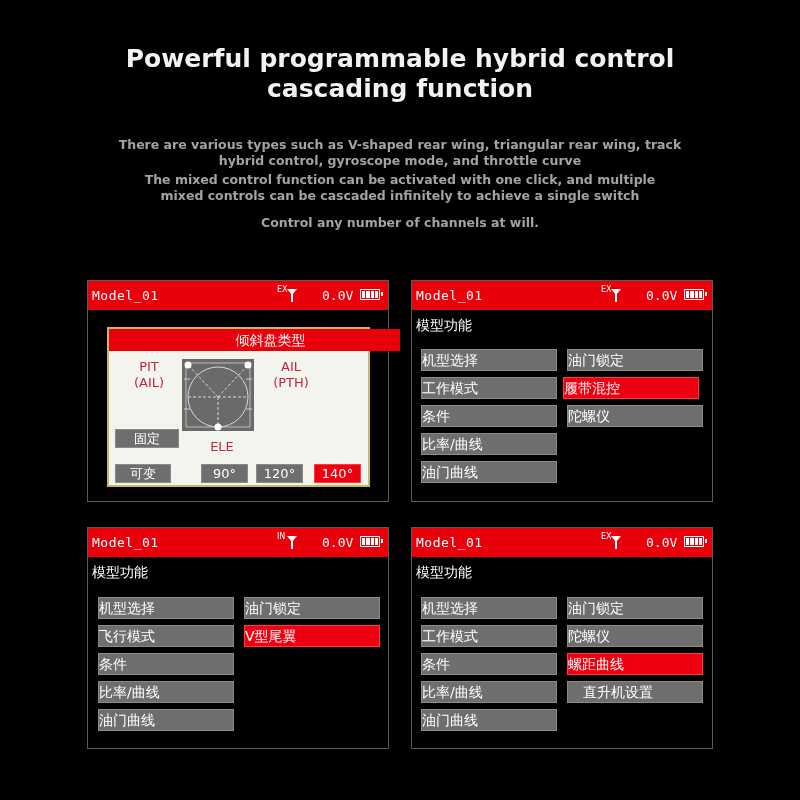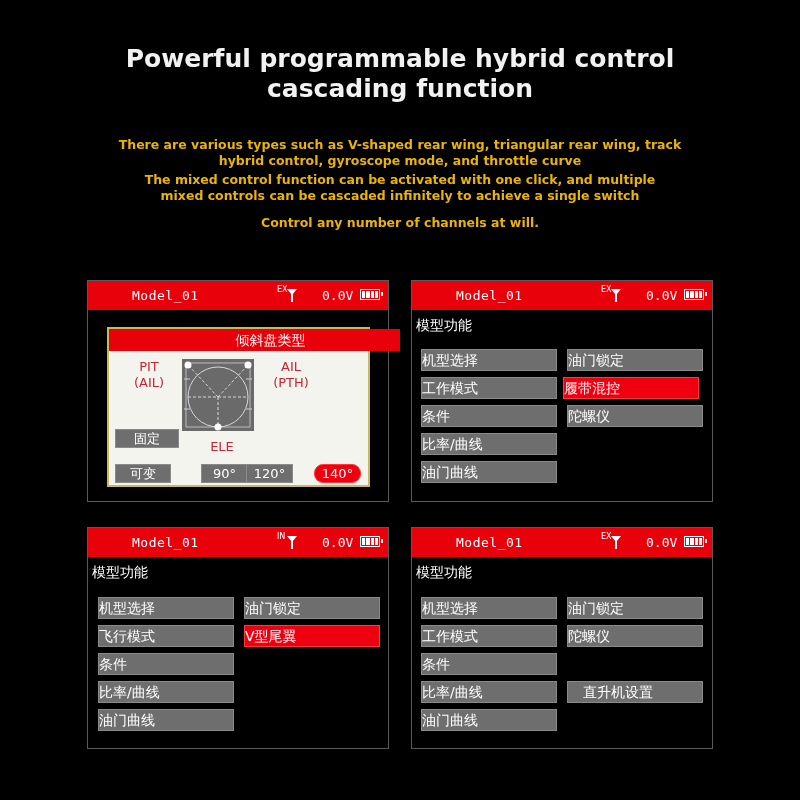--- a/index.html
+++ b/index.html
@@ -6,40 +6,40 @@
   body {
     width:800px; height:800px; background:#000; position:relative; overflow:hidden;
     font-family: "DejaVu Sans", sans-serif; color:#fff;
   }
   .headline {
     position:absolute; left:0; top:44px; width:800px; text-align:center;
     font-size:25px; font-weight:bold; line-height:30px; color:#f2f2f2;
   }
   .desc {
     position:absolute; left:0; width:800px; text-align:center;
-    font-size:12.5px; font-weight:bold; line-height:16px; color:#eab308;
+    font-size:12.5px; font-weight:bold; line-height:16px; color:#a3a3a3;
   }
   .d1 { top:137px; }
   .d2 { top:172px; }
   .d3 { top:215px; }
 
   .panel {
     position:absolute; width:302px; height:222px; background:#000;
     border:1px solid #5a5a5a; box-sizing:border-box;
   }
   .p1 { left:87px; top:280px; }
   .p2 { left:411px; top:280px; }
   .p3 { left:87px; top:527px; }
   .p4 { left:411px; top:527px; }
 
   .bar {
     position:absolute; left:0; top:0; width:100%; height:29px; background:#e8000b;
     font-family: "DejaVu Sans Mono", monospace; font-size:13px; color:#fff;
   }
-  .bar .model { position:absolute; left:4px; top:7px; letter-spacing:0.5px;margin-left:40px; }
+  .bar .model { position:absolute; left:4px; top:7px; letter-spacing:0.5px; }
   .bar .ant { position:absolute; left:189px; top:4px; width:28px; height:20px; }
   .bar .ant .tag { position:absolute; left:0; top:0; font-size:8px; line-height:9px; font-family:"DejaVu Sans", sans-serif; }
   .bar .ant .tri {
     position:absolute; left:10px; top:4px; width:0; height:0;
     border-left:5px solid transparent; border-right:5px solid transparent; border-top:6px solid #fff;
   }
   .bar .ant .pole { position:absolute; left:14px; top:9px; width:2px; height:8px; background:#fff; }
   .bar .volt { position:absolute; left:234px; top:7px; font-size:13px; }
   .bar .batt {
     position:absolute; left:272px; top:8px; width:20px; height:11px;
@@ -70,21 +70,21 @@
   }
   .dlab {
     position:absolute; color:#c0283a; font-size:13px; font-family:"DejaVu Sans", sans-serif;
     text-align:center; line-height:16px;
   }
   .swash { position:absolute; left:73px; top:30px; width:72px; height:72px; }
   .dbtn {
     position:absolute; height:19px; background:#6e6e6e; border:1px solid #8a8a8a; box-sizing:border-box;
     color:#fff; text-align:center; font-size:13px; line-height:17px;
   }
-  .dbtn.active { background:#ee0010; border-color:#ff3a3a;border-radius:9px; }
+  .dbtn.active { background:#ee0010; border-color:#ff3a3a; }
 </style>
 </head>
 <body>
 
 <div class="headline">
   <div>Powerful programmable hybrid control</div>
   <div>cascading function</div>
 </div>
 <div class="desc d1">
   <div>There are various types such as V-shaped rear wing, triangular rear wing, track</div>
@@ -135,21 +135,21 @@
       <line x1="64" y1="20" x2="70" y2="20" stroke="#cfcfcf"></line>
         <line x1="64" y1="50" x2="70" y2="50" stroke="#cfcfcf"></line>
       <circle cx="6" cy="6" r="3.5" fill="#fff"></circle>
       <circle cx="66" cy="6" r="3.5" fill="#fff"></circle>
       <circle cx="36" cy="68" r="3.5" fill="#fff"></circle>
     </svg>
     <div class="dbtn" style="left:6px;top:100px;width:64px;">固定</div>
     <div class="dlab" style="left:98px;top:110px;width:30px;">ELE</div>
     <div class="dbtn" style="left:6px;top:135px;width:56px;text-align:center;">可变</div>
     <div class="dbtn" style="left:92px;top:135px;width:47px;">90°</div>
-    <div class="dbtn" style="left:137px;top:135px;width:47px;">120°</div>
+    <div class="dbtn" style="left:147px;top:135px;width:47px;">120°</div>
     <div class="dbtn active" style="left:205px;top:135px;width:47px;">140°</div>
   </div>
 </div>
 
 <div class="panel p2">
   <div class="bar">
     <span class="model">Model_01</span>
     <span class="ant">
       <span class="tag">EX</span>
       <span class="tri"></span>
@@ -217,14 +217,15 @@
       </span>
   </div>
   <div class="title">模型功能</div>
   <div class="btn" style="left:9px;top:69px;">机型选择</div>
   <div class="btn" style="left:9px;top:97px;">工作模式</div>
   <div class="btn" style="left:9px;top:125px;">条件</div>
   <div class="btn" style="left:9px;top:153px;">比率/曲线</div>
   <div class="btn" style="left:9px;top:181px;">油门曲线</div>
   <div class="btn" style="left:155px;top:69px;">油门锁定</div>
   <div class="btn" style="left:155px;top:97px;">陀螺仪</div>
+  <div class="btn active" style="left:155px;top:125px;">螺距曲线</div>
   <div class="btn" style="left:155px;top:153px;padding-left:15px;">直升机设置</div>
 </div>
 
 </body></html>

